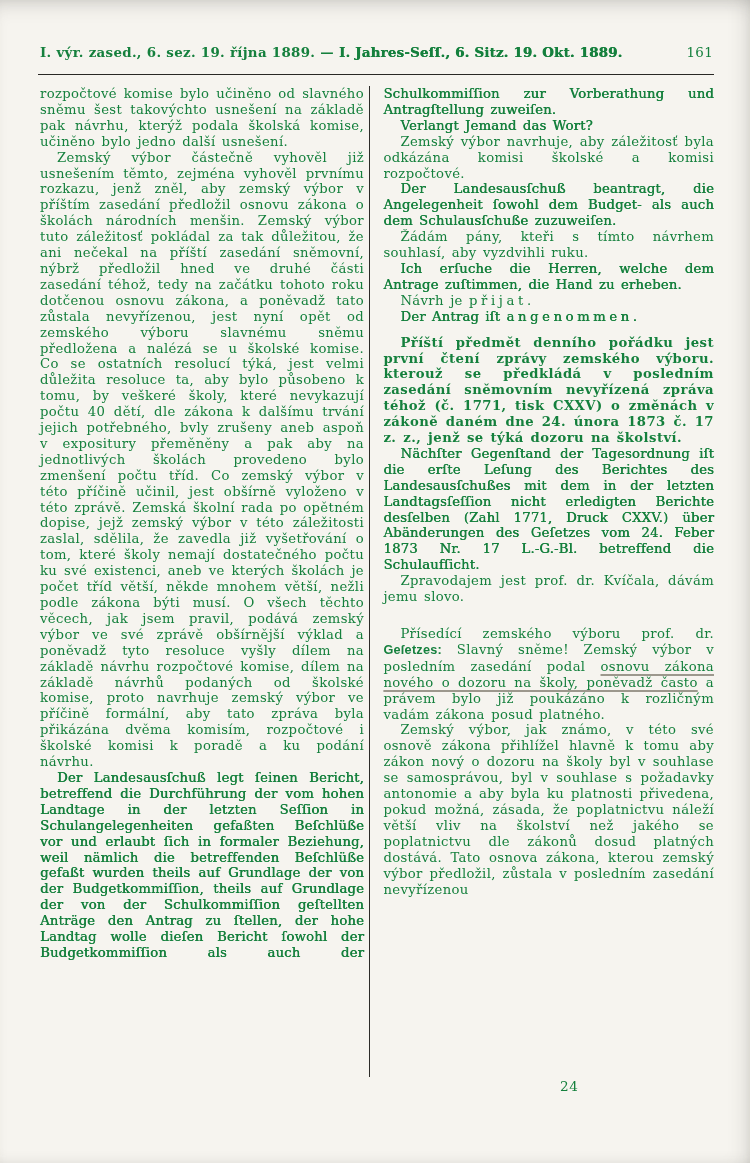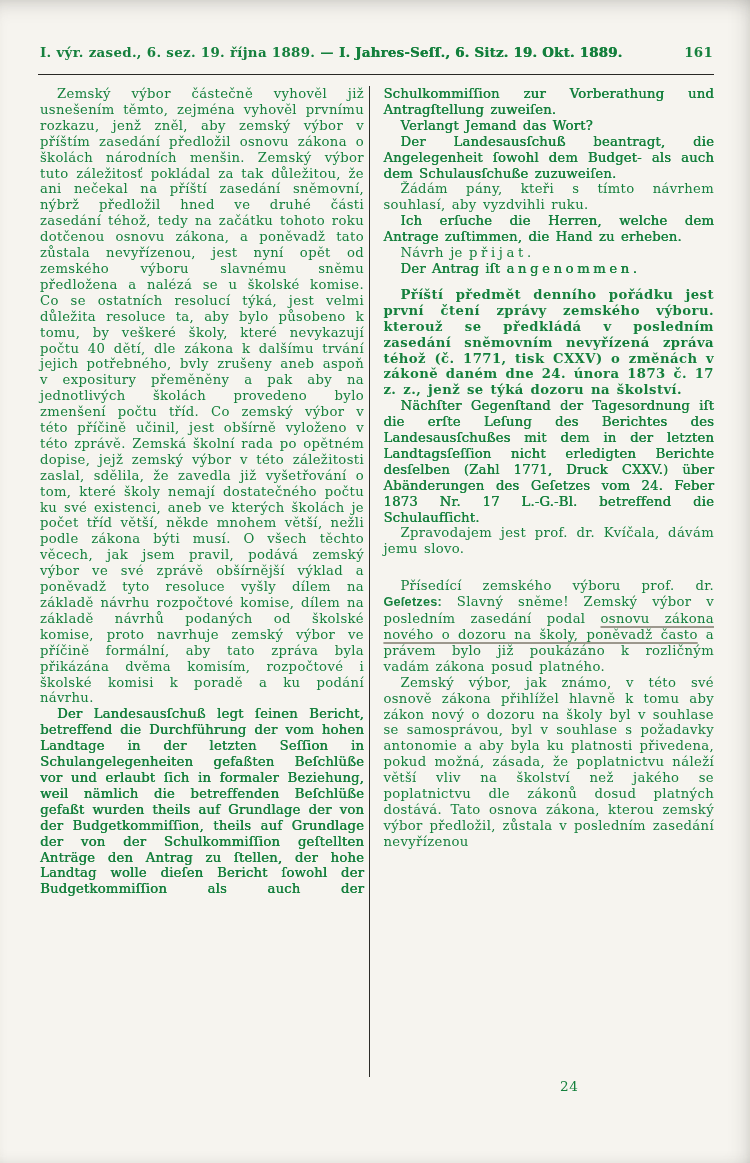--- a/index.html
+++ b/index.html
@@ -25,21 +25,21 @@
     top: 44px; left: 40px; right: 37px;
     display: flex;
     justify-content: space-between;
     align-items: baseline;
     font-size: 13.4px;
     font-weight: bold;
     letter-spacing: 0.3px;
     white-space: nowrap;
   }
   .header-title .fraktur { margin-left: 5px; }
-  .page-number { font-weight: bold; }
+  .page-number { font-weight: normal; }
   .header-rule {
     position: absolute;
     top: 74px; left: 38px; right: 36px;
     border-top: 1.6px solid #292825;
   }
   .columns {
     position: absolute;
     top: 86px; left: 40px;
     width: 674px;
     display: flex;
@@ -105,27 +105,29 @@
     <div class="header-title">
       <span class="antiqua">I. výr. zased., 6. sez. 19. října 1889. —</span><span class="fraktur">I. Jahres-Seſſ., 6. Sitz. 19. Okt. 1889.</span>
     </div>
     <div class="page-number">161</div>
   </div>
 
   <div class="header-rule"></div>
 
   <div class="columns">
     <div class="col col-left">
+        <p class="para no-indent"><span>rozpočtové komise bylo učiněno od slavného sněmu šest takovýchto usnešení na základě pak návrhu, kterýž podala školská komise, učiněno bylo jedno další usnešení.</span></p>
         <p class="para"><span>Zemský výbor částečně vyhověl již usnešením těmto, zejména vyhověl prvnímu rozkazu, jenž zněl, aby zemský výbor v příštím zasedání předložil osnovu zákona o školách národních menšin. Zemský výbor tuto záležitosť pokládal za tak důležitou, že ani nečekal na příští zasedání sněmovní, nýbrž předložil hned ve druhé části zasedání téhož, tedy na začátku tohoto roku dotčenou osnovu zákona, a poněvadž tato zůstala nevyřízenou, jest nyní opět od zemského výboru slavnému sněmu předložena a nalézá se u školské komise. Co se ostatních resolucí týká, jest velmi důležita resoluce ta, aby bylo působeno k tomu, by veškeré školy, které nevykazují počtu 40 dětí, dle zákona k dalšímu trvání jejich potřebného, bvly zrušeny aneb aspoň v expositury přeměněny a pak aby na jednotlivých školách provedeno bylo zmenšení počtu tříd. Co zemský výbor v této příčině učinil, jest obšírně vyloženo v této zprávě. Zemská školní rada po opětném dopise, jejž zemský výbor v této záležitosti zaslal, sdělila, že zavedla již vyšetřování o tom, které školy nemají dostatečného počtu ku své existenci, aneb ve kterých školách je počet tříd větší, někde mnohem větší, nežli podle zákona býti musí. O všech těchto věcech, jak jsem pravil, podává zemský výbor ve své zprávě obšírnější výklad a poněvadž tyto resoluce vyšly dílem na základě návrhu rozpočtové komise, dílem na základě návrhů podaných od školské komise, proto navrhuje zemský výbor ve příčině formální, aby tato zpráva byla přikázána dvěma komisím, rozpočtové i školské komisi k poradě a ku podání návrhu.</span></p>
         <p class="para cont"><span class="fraktur">Der Landesausſchuß legt ſeinen Bericht, betreffend die Durchführung der vom hohen Landtage in der letzten Seſſion in Schulangelegenheiten gefaßten Beſchlüße vor und erlaubt ſich in formaler Beziehung, weil nämlich die betreffenden Beſchlüße gefaßt wurden theils auf Grundlage der von der Budgetkommiſſion, theils auf Grundlage der von der Schulkommiſſion geſtellten Anträge den Antrag zu ſtellen, der hohe Landtag wolle dieſen Bericht ſowohl der Budgetkommiſſion als auch der</span></p>
       </div>
     <div class="col-divider"></div>
     <div class="col col-right">
         <p class="para no-indent"><span class="fraktur">Schulkommiſſion zur Vorberathung und Antragſtellung zuweiſen.</span></p>
         <p class="para"><span class="fraktur">Verlangt Jemand das Wort?</span></p>
+        <p class="para"><span>Zemský výbor navrhuje, aby záležitosť byla odkázána komisi školské a komisi rozpočtové.</span></p>
         <p class="para"><span class="fraktur">Der Landesausſchuß beantragt, die Angelegenheit ſowohl dem Budget- als auch dem Schulausſchuße zuzuweiſen.</span></p>
         <p class="para"><span>Žádám pány, kteři s tímto návrhem souhlasí, aby vyzdvihli ruku.</span></p>
         <p class="para"><span class="fraktur">Ich erſuche die Herren, welche dem Antrage zuſtimmen, die Hand zu erheben.</span></p>
         <p class="para"><span>Návrh je </span><span class="spaced">přijat</span><span>.</span></p>
         <p class="para"><span class="fraktur">Der Antrag iſt </span><span class="fraktur spaced">angenommen</span><span class="fraktur">.</span></p>
         <p class="para bold gap-sm"><span>Příští předmět denního pořádku jest první čtení zprávy zemského výboru. kterouž se předkládá v posledním zasedání sněmovním nevyřízená zpráva téhož (č. 1771, tisk CXXV) o změnách v zákoně daném dne 24. února 1873 č. 17 z. z., jenž se týká dozoru na školství.</span></p>
         <p class="para"><span class="fraktur">Nächſter Gegenſtand der Tagesordnung iſt die erſte Leſung des Berichtes des Landesausſchußes mit dem in der letzten Landtagsſeſſion nicht erledigten Berichte desſelben (Zahl 1771, Druck CXXV.) über Abänderungen des Geſetzes vom 24. Feber 1873 Nr. 17 L.-G.-Bl. betreffend die Schulaufſicht.</span></p>
         <p class="para"><span>Zpravodajem jest prof. dr. Kvíčala, dávám jemu slovo.</span></p>
         <p class="para gap-lg"><span>Přísedící zemského výboru prof. dr. </span><span class="speaker">Geſetzes:</span><span> Slavný sněme! Zemský výbor v posledním zasedání podal </span><span class="pencil">osnovu zákona nového o dozoru na školy, poněvadž často</span><span> a právem bylo již poukázáno k rozličným vadám zákona posud platného.</span></p>
         <p class="para cont"><span>Zemský výbor, jak známo, v této své osnově zákona přihlížel hlavně k tomu aby zákon nový o dozoru na školy byl v souhlase se samosprávou, byl v souhlase s požadavky antonomie a aby byla ku platnosti přivedena, pokud možná, zásada, že poplatnictvu náleží větší vliv na školství než jakého se poplatnictvu dle zákonů dosud platných dostává. Tato osnova zákona, kterou zemský výbor předložil, zůstala v posledním zasedání nevyřízenou</span></p>

